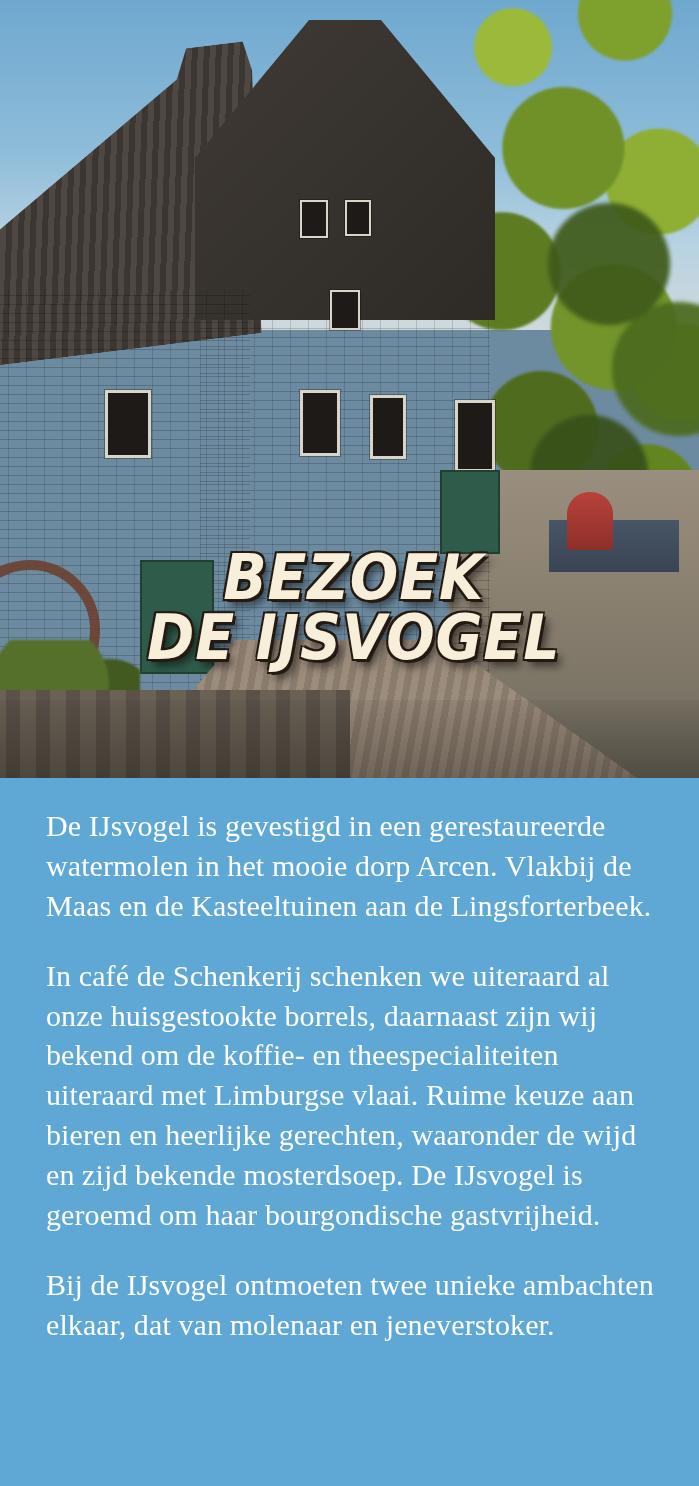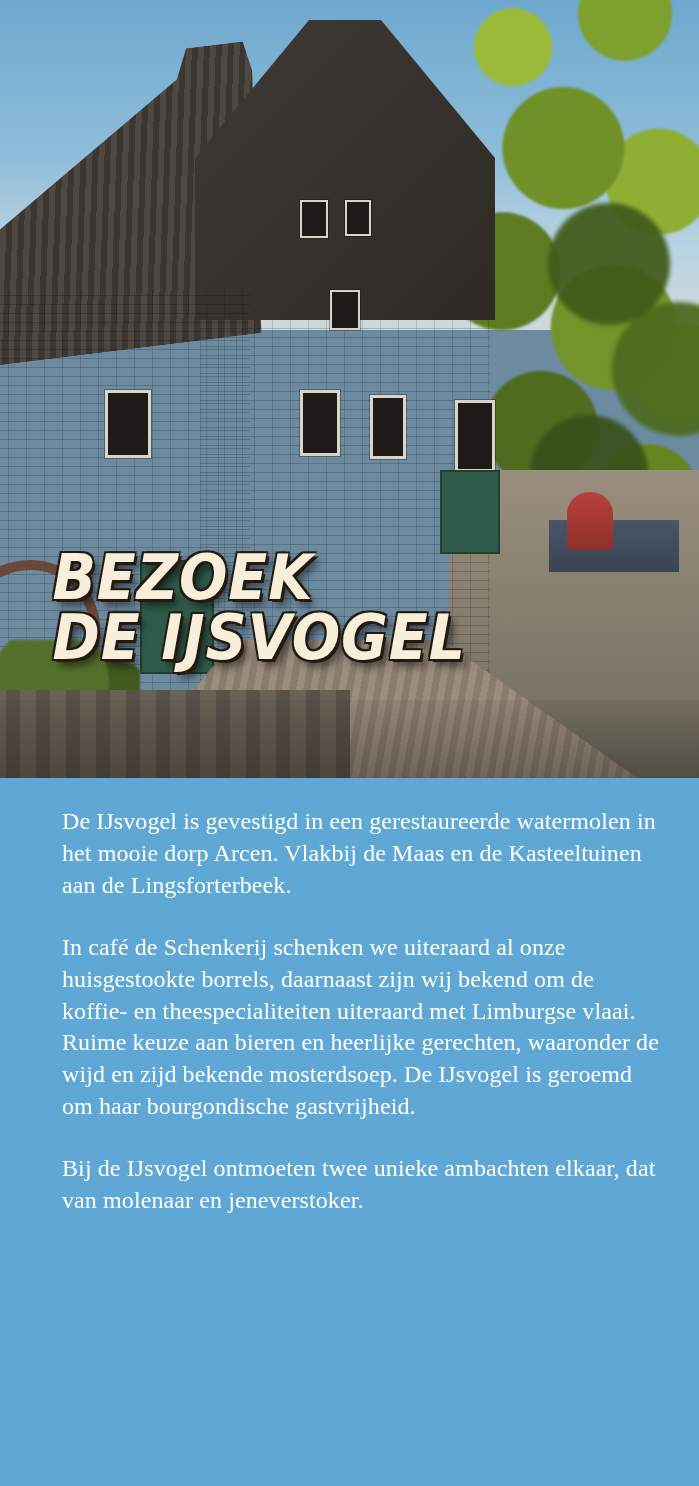--- a/index.html
+++ b/index.html
@@ -163,21 +163,21 @@
     left: 0; top: 700px;
     width: 699px; height: 78px;
     background: linear-gradient(to bottom, rgba(0,0,0,.05), rgba(0,0,0,.28));
   }
 
   
   .hero-title {
     position: absolute;
     left: 0; right: 0;
     top: 548px;
-    text-align: left;
+    text-align: center;
     padding-right: 44px;
     font-family: "DejaVu Sans", sans-serif;
     font-weight: 900;
     font-style: italic;
     letter-spacing: 1px;
     line-height: 0.96;
     color: #f7efd9;
     text-transform: uppercase;
     text-shadow:
       3px 3px 0 #241a12,
@@ -198,22 +198,22 @@
     position: absolute;
     left: 0; top: 778px;
     width: 699px;
     height: 708px;
     background: #5fa8d6;
     color: #ffffff;
     box-sizing: border-box;
     padding: 28px 34px 20px 46px;
   }
   .panel p {
-    margin: 0 0 30px 16px;
-    font-size: 24px;
+    margin: 0 0 30px 0;
+    font-size: 30px;
     line-height: 1.33;
     font-family: "Liberation Serif", serif;
     letter-spacing: .1px;
   }
   .panel p:last-child { margin-bottom: 0; }
 </style>
 </head>
 <body>
 
 <div class="page">

